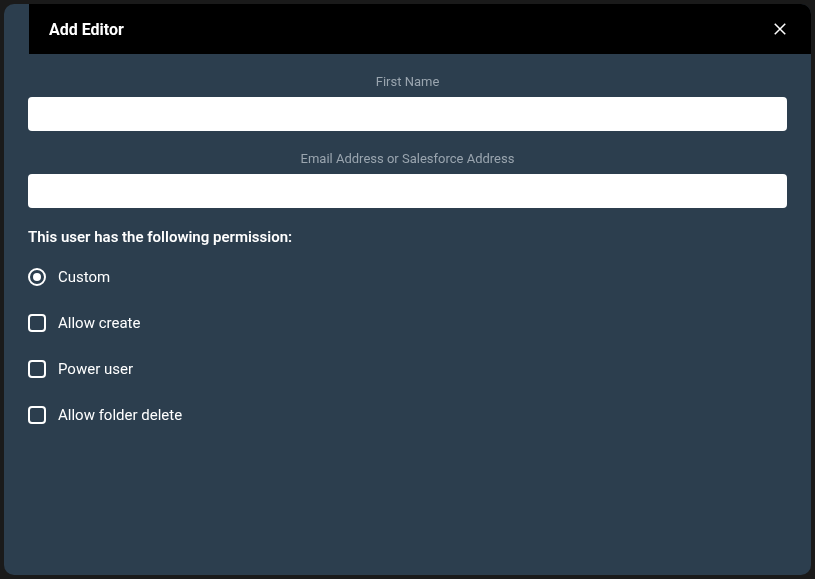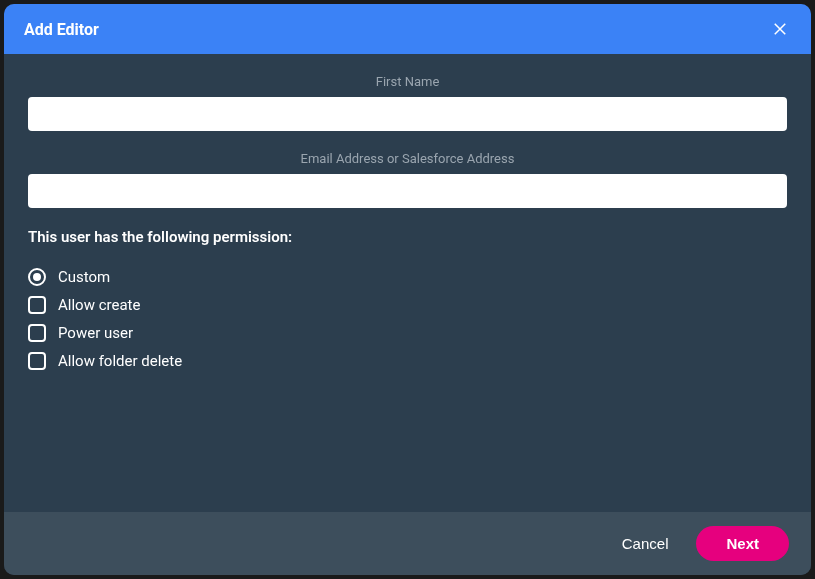--- a/index.html
+++ b/index.html
@@ -18,25 +18,26 @@
       width: 807px;
       height: 571px;
       margin: 4px;
       background: #2c3e4e;
       border-radius: 10px;
       display: flex;
       flex-direction: column;
       overflow: hidden;
     }
     .modal-header {
-      background: #3b82f6;
+      background: #000000;
       padding: 14px 20px;
       display: flex;
       justify-content: space-between;
       align-items: center;
+      margin-left: 25px;
     }
     .modal-title {
       color: #fff;
       font-size: 16px;
       font-weight: 700;
     }
     .close-btn {
       background: none;
       border: none;
       cursor: pointer;
@@ -87,21 +88,21 @@
     }
     .permission-heading {
       color: #fff;
       font-size: 15px;
       font-weight: 600;
       margin-bottom: 22px;
     }
     .option-list {
       display: flex;
       flex-direction: column;
-      gap: 10px;
+      gap: 28px;
     }
     .option-item {
       display: flex;
       align-items: center;
       gap: 12px;
       cursor: pointer;
     }
     .radio-outer {
       width: 18px;
       height: 18px;
@@ -206,17 +207,13 @@
         <span class="option-label">Power user</span>
       </div>
 
       <div class="option-item">
         <span class="checkbox-box"></span>
         <span class="option-label">Allow folder delete</span>
       </div>
     </div>
   </div>
 
-  <div class="modal-footer">
-    <button class="btn-cancel">Cancel</button>
-    <button class="btn-next">Next</button>
-  </div>
 </div>
 
 </body></html>

